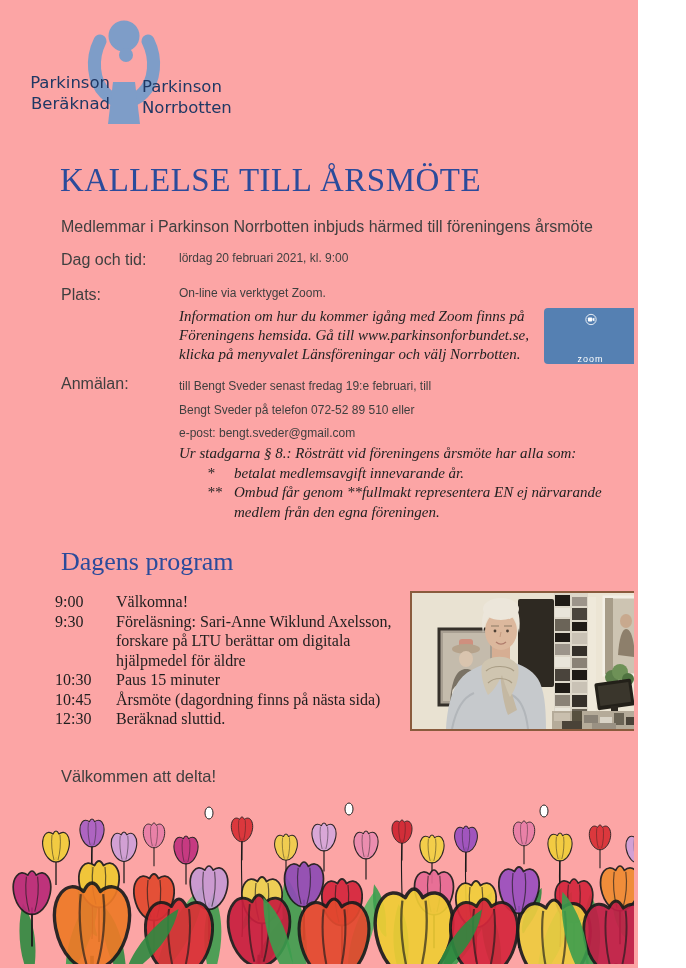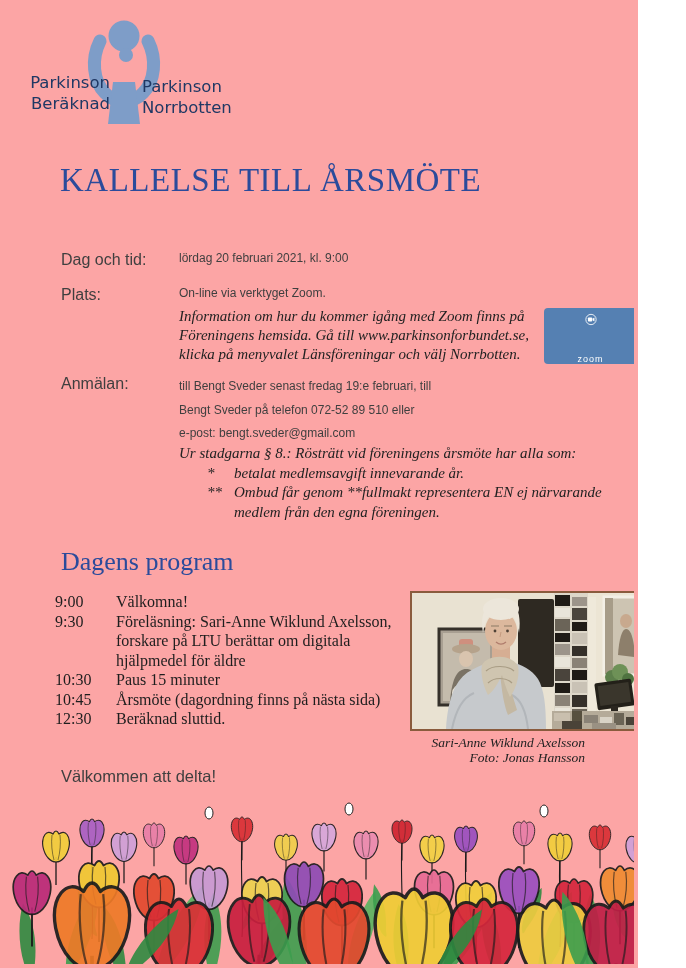--- a/index.html
+++ b/index.html
@@ -90,20 +90,21 @@
       <div>Parkinson</div>
       <div>Beräknad</div>
     </div>
     <div class="logo-text logo-text-right">
       <div>Parkinson</div>
       <div>Norrbotten</div>
     </div>
   </div>
 
   <div class="abs title">KALLELSE TILL ÅRSMÖTE</div>
+  <div class="abs intro">Medlemmar i Parkinson Norrbotten inbjuds härmed till föreningens årsmöte</div>
 
   <div class="abs lbl" style="top:247px">Dag och tid:</div>
   <div class="abs val" style="top:247px">lördag 20 februari 2021, kl. 9:00</div>
 
   <div class="abs lbl" style="top:282px">Plats:</div>
   <div class="abs val" style="top:282px">On-line via verktyget Zoom.</div>
 
   <div class="abs note">
     <div>Information om hur du kommer igång med Zoom finns på</div>
     <div>Föreningens hemsida. Gå till www.parkinsonforbundet.se,</div>
@@ -248,24 +249,20 @@
         <path d="M71,40 C67,18 77,6 90,6 C103,6 110,18 107,40 C105,28 101,21 96,19 C90,15 83,16 78,22 C74,27 72,33 71,40 Z" fill="#ece6da"></path>
         <ellipse cx="89" cy="16" rx="18" ry="11" fill="#ece6da"></ellipse>
         <path d="M79,33 L87,33 M92,33 L100,33" stroke="#8c7a66" stroke-width="1.2"></path>
         <circle cx="83" cy="38" r="1.4" fill="#4f4237"></circle>
         <circle cx="95.5" cy="38" r="1.4" fill="#4f4237"></circle>
         <path d="M89,39 L88,44" stroke="#c49a7f" stroke-width="1"></path>
         <path d="M84,49 C87,51.5 91,51.5 94,49" stroke="#b07d6d" stroke-width="1.3" fill="none"></path>
       </g>
     </svg>
   </div>
-  <div class="abs caption">
-    <div>Sari-Anne Wiklund Axelsson</div>
-    <div>Foto: Jonas Hansson</div>
-  </div>
 
   <div class="abs closing">Välkommen att delta!</div>
 
   <svg class="abs flowers" width="686" height="172" viewBox="0 0 686 172">
     <defs>
       <g id="tulip">
         <path d="M0,34 L0,6" stroke="#1a1a1a" stroke-width="1.3" fill="none"></path>
         <path d="M-13,-4 C-15,-15 -9,-22 -3,-17 C-1,-21 1,-21 3,-17 C9,-22 15,-15 13,-4 C11,6 5,11 0,11 C-5,11 -11,6 -13,-4 Z" fill="currentColor" stroke="#1c1c1c" stroke-width="1.2" stroke-linejoin="round" opacity="0.92"></path>
         <path d="M-4,-16 C-5,-8 -4,2 -2,9 M4,-16 C5,-8 4,2 2,9" stroke="#1c1c1c" stroke-width="0.8" fill="none" opacity="0.65"></path>
       </g>

